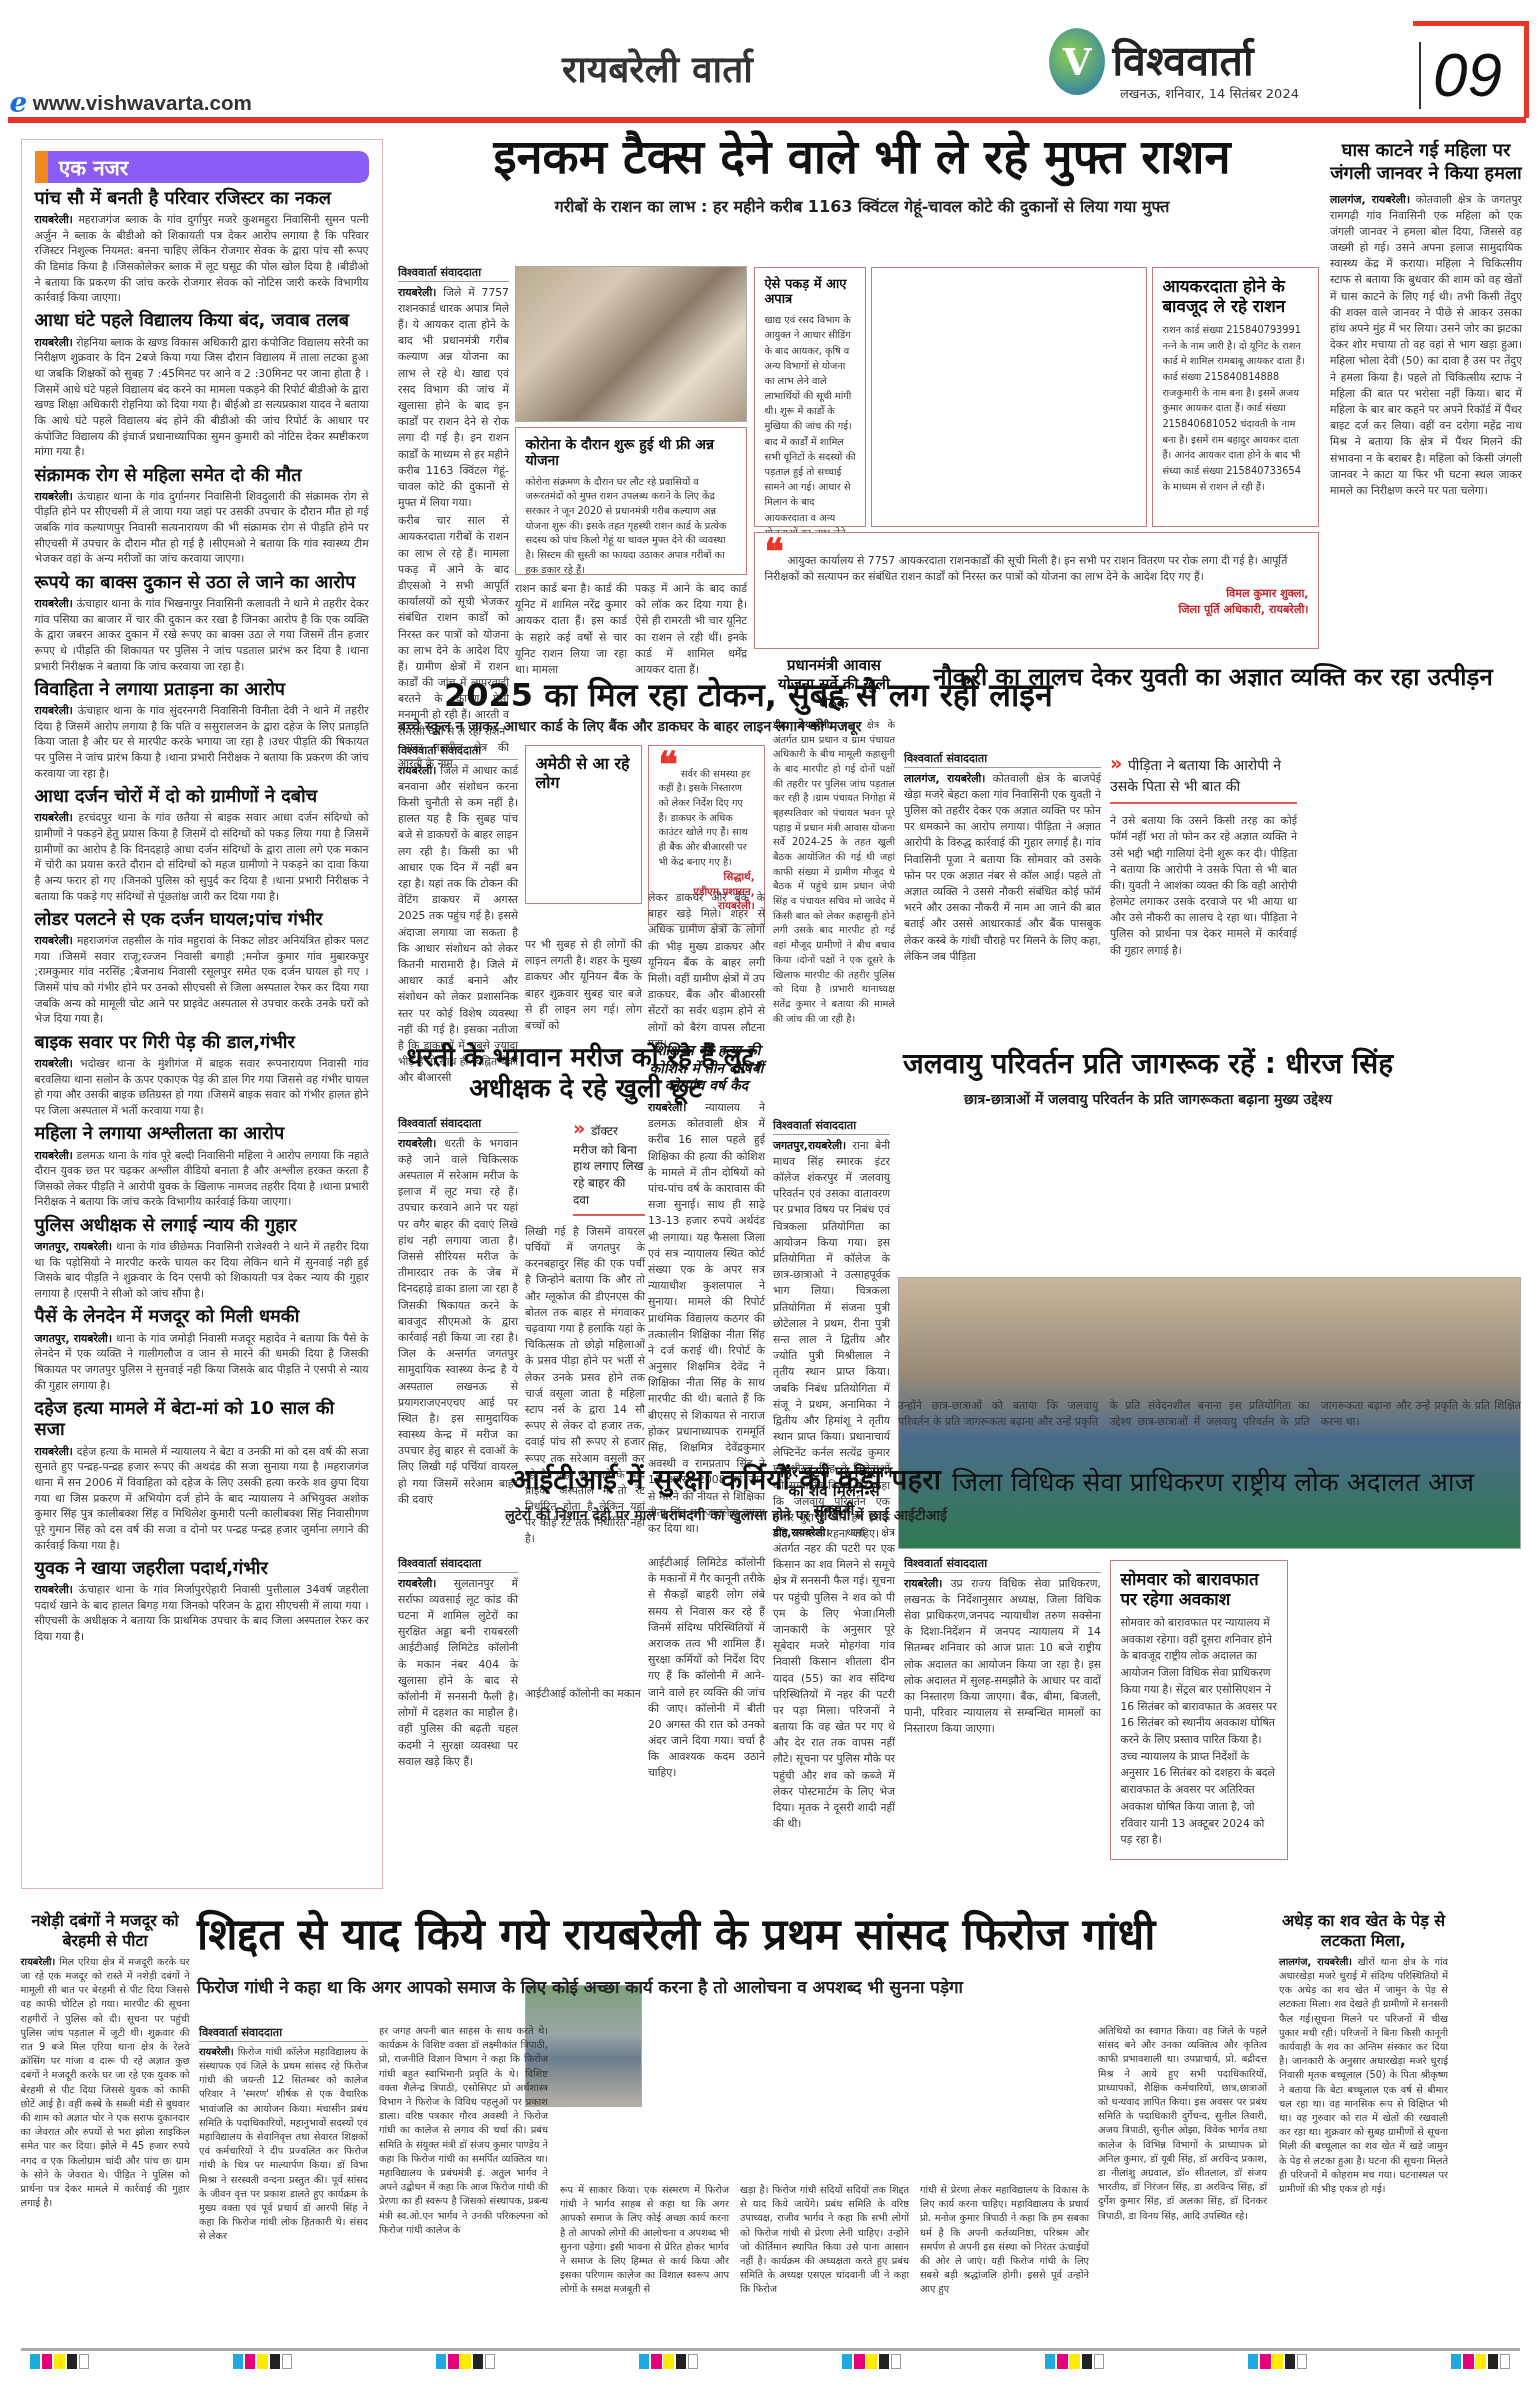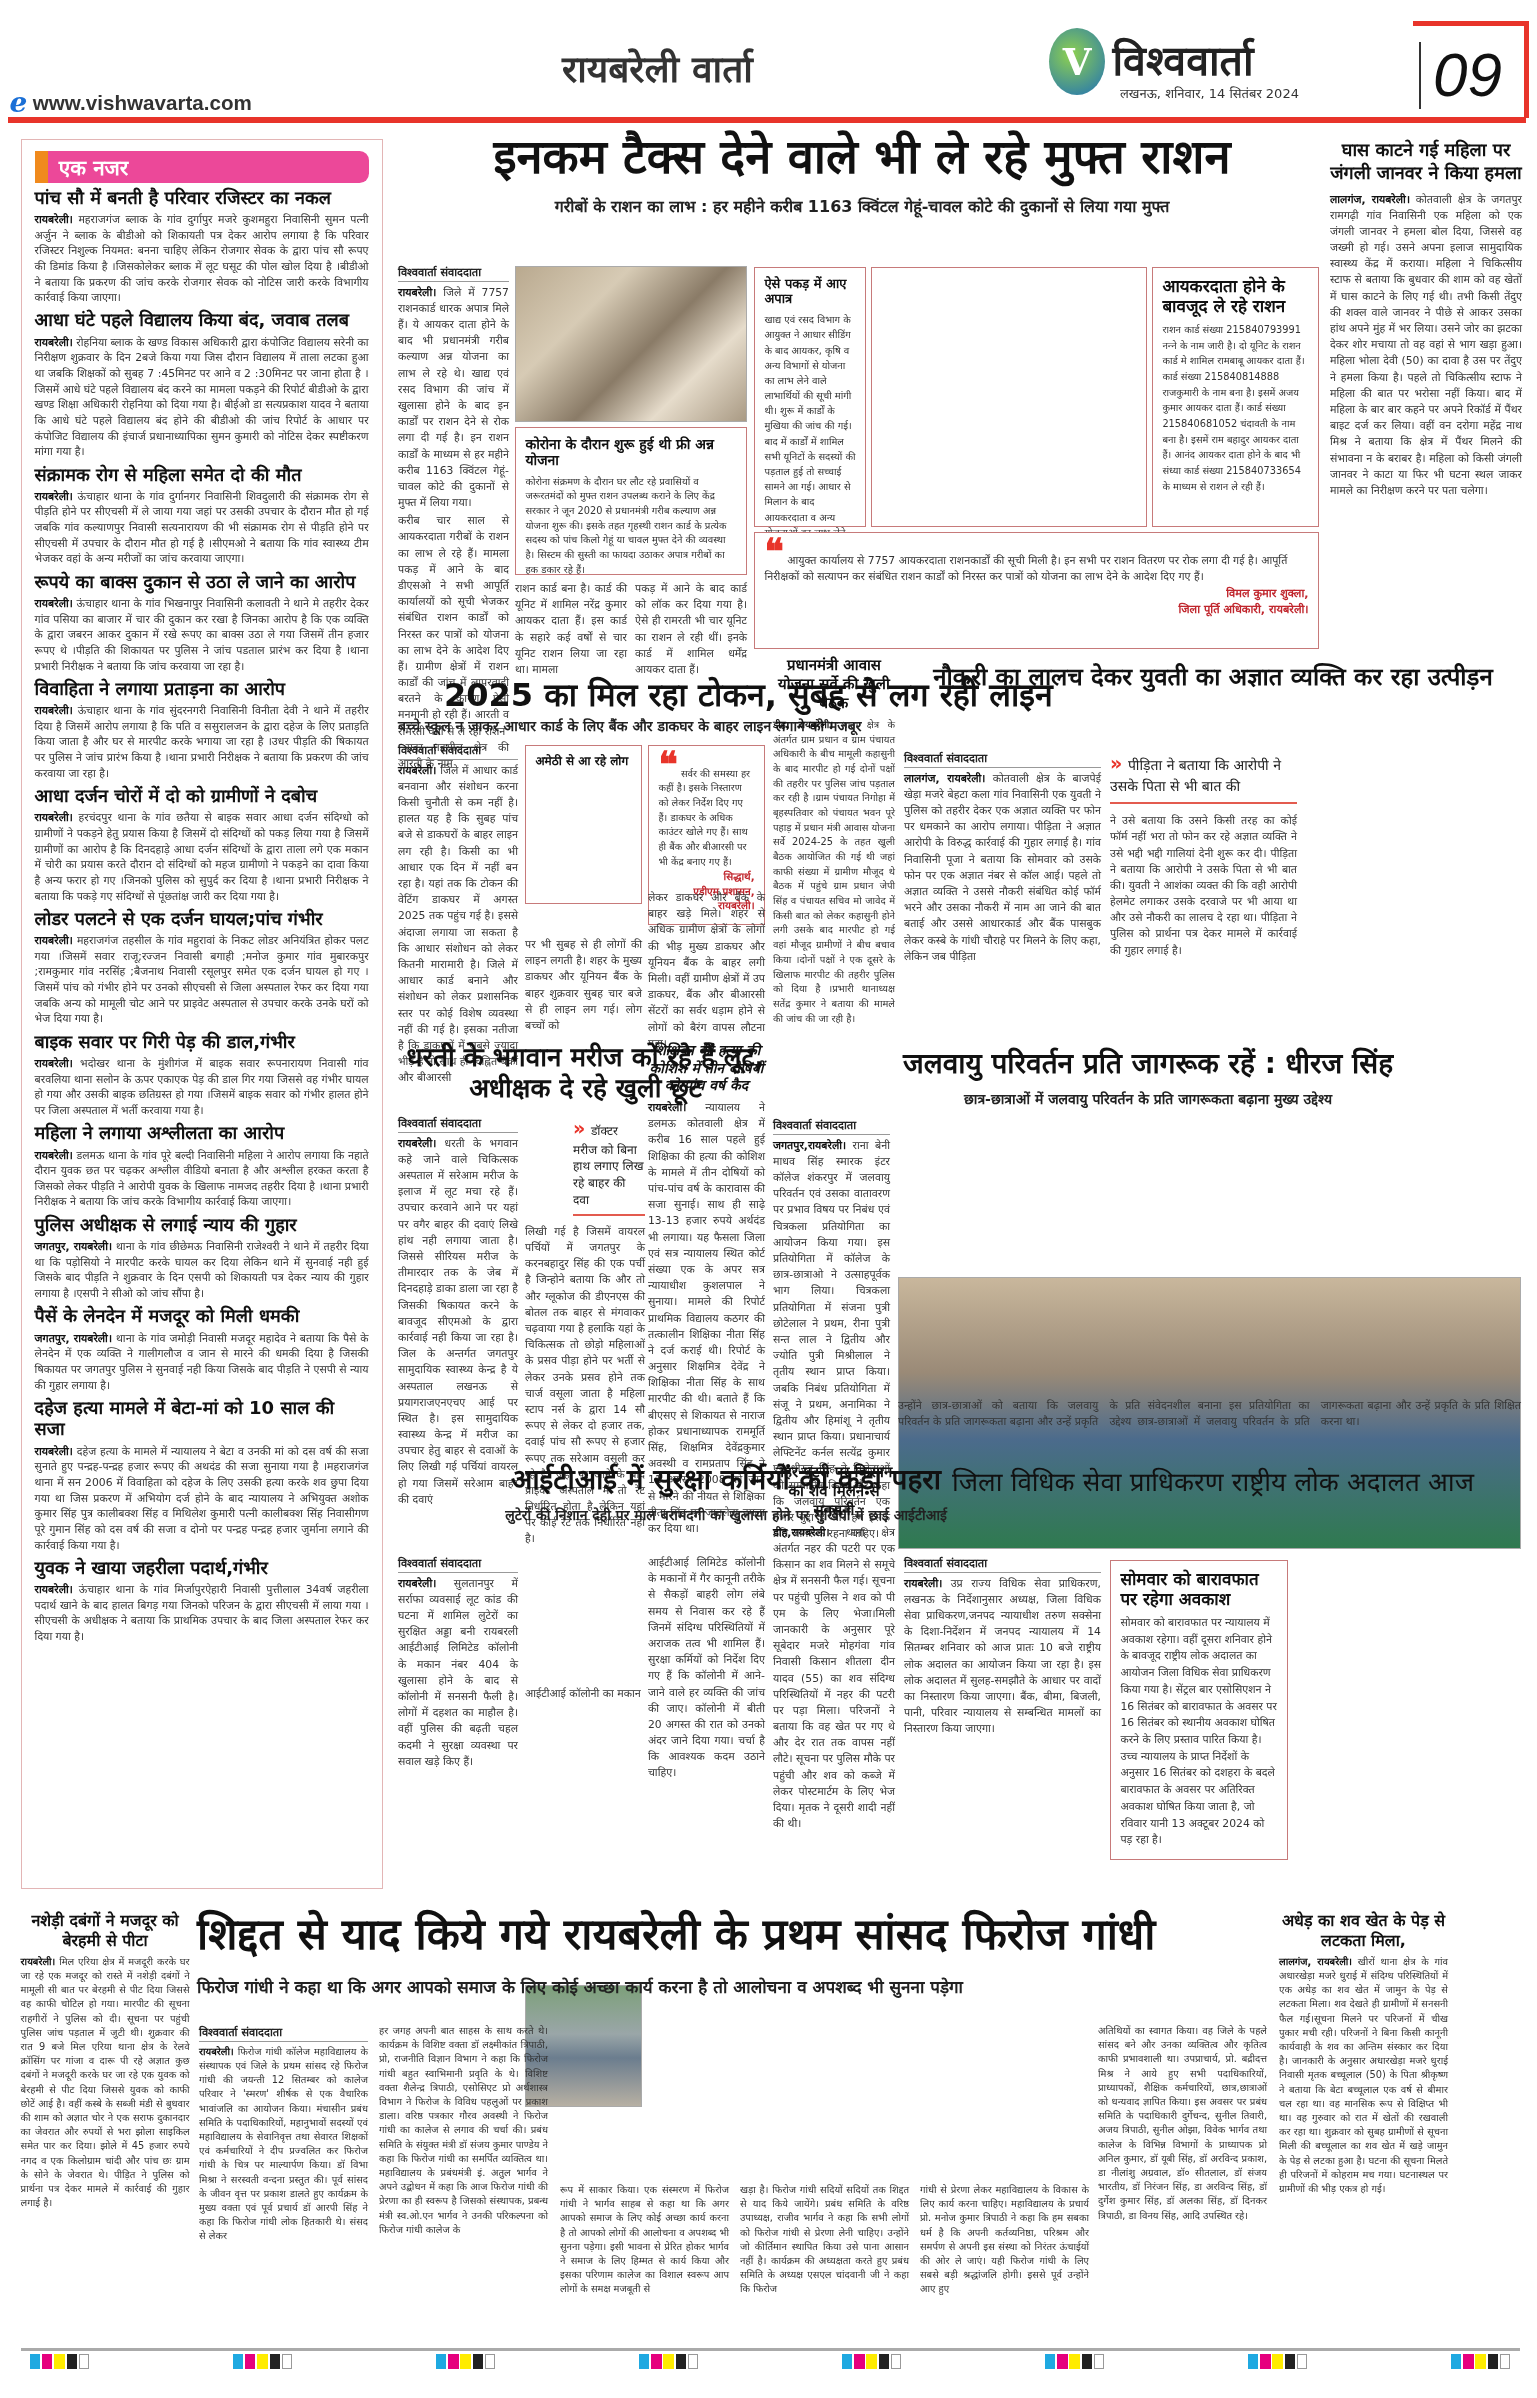--- a/index.html
+++ b/index.html
@@ -12,21 +12,21 @@
   .section-title { left: 562px; top: 42px; font-size: 37px; font-weight: bold; color: #333; }
   .logo { left: 1049px; top: 28px; display: flex; align-items: center; gap: 7.5px; }
   .logo-circle { width: 56px; height: 67px; border-radius: 50%; background: radial-gradient(circle at 40% 40%, #8fd14f, #1d6fb8); color: #fff; font-weight: bold; font-size: 37px; display: flex; align-items: center; justify-content: center; font-family: "DejaVu Serif", serif; }
   .logo-name { font-size: 41px; font-weight: bold; color: #222; line-height: 1; }
   .logo-date { left: 1120px; top: 84px; font-size: 13px; color: #333; }
   .page-box { left: 1413px; top: 20.6px; width: 116px; height: 97px; border-top: 5.6px solid #e8342a; border-right: 5.6px solid #e8342a; }
   .page-sep { left: 1419px; top: 42px; width: 1.9px; height: 67px; background: #333; }
   .page-num { left: 1433px; top: 39px; font-size: 62px; color: #111; font-family: "Liberation Sans", sans-serif; font-style: italic; }
 
   .col-left { left: 20.6px; top: 139px; width: 362px; height: 1750px; border: 0.9px solid #e3b5b5; padding: 11.2px 13px; overflow: hidden; }
-  .ek-nazar { background: #ec4899; color: #fff; font-size: 20.6px; font-weight: bold; padding: 1.9px 11.2px; border-left: 13px solid #f08a1d; border-radius: 0 9.4px 9.4px 0; margin-bottom: 3.7px; }
+  .ek-nazar { background: #8b5cf6; color: #fff; font-size: 20.6px; font-weight: bold; padding: 1.9px 11.2px; border-left: 13px solid #f08a1d; border-radius: 0 9.4px 9.4px 0; margin-bottom: 3.7px; }
   .brief h3 { font-size: 18px; font-weight: bold; color: #111; margin: 3.7px 0 3.7px; line-height: 1.2; }
   .brief p { font-size: 10.8px; line-height: 1.45; color: #333; margin-bottom: 3.7px; text-align: justify; }
   .brief p b { font-weight: bold; color: #111; }
 
   h1.main { font-size: 47px; font-weight: bold; color: #111; line-height: 1.1; white-space: nowrap; }
   .sub { font-size: 16px; color: #222; font-weight: bold; }
   .h2 { font-size: 26px; font-weight: bold; color: #111; line-height: 1.2; }
   .h3 { font-size: 19px; font-weight: bold; color: #111; line-height: 1.25; }
   .byline { font-size: 11.2px; font-weight: bold; color: #222; border-bottom: 0.9px solid #999; padding-bottom: 1.9px; margin-bottom: 2.8px; }
   .body { font-size: 10.8px; line-height: 1.5; color: #333; text-align: justify; }
@@ -171,21 +171,21 @@
 </div>
 
 <div class="abs h2" style="left:398px; top:676px; width:665px; font-size:32px;margin-left:46px;">2025 का मिल रहा टोकन, सुबह से लग रही लाइन</div>
 <div class="abs sub" style="left:398px; top:716px; width:665px; font-size:14px;">बच्चे स्कूल न जाकर आधार कार्ड के लिए बैंक और डाकघर के बाहर लाइन लगाने को मजबूर</div>
 
 <div class="abs" style="left:398px; top:742px; width:120px;">
   <div class="byline">विश्ववार्ता संवाददाता</div>
   <div class="body"><b>रायबरेली।</b> <span>जिले में आधार कार्ड बनवाना और संशोधन करना किसी चुनौती से कम नहीं है। हालत यह है कि सुबह पांच बजे से डाकघरों के बाहर लाइन लग रही है। किसी का भी आधार एक दिन में नहीं बन रहा है। यहां तक कि टोकन की वेटिंग डाकघर में अगस्त 2025 तक पहुंच गई है। इससे अंदाजा लगाया जा सकता है कि आधार संशोधन को लेकर कितनी मारामारी है। जिले में आधार कार्ड बनाने और संशोधन को लेकर प्रशासनिक स्तर पर कोई विशेष व्यवस्था नहीं की गई है। इसका नतीजा है कि डाकघरों में सबसे ज्यादा भीड़ है तो साथ ही चिह्नित बैंकों और बीआरसी</span></div>
 </div>
 <div class="abs box" style="left:525px; top:745px; width:117px; height:159px;">
-  <h4 style="font-size:12px;">अमेठी से आ रहे लोग</h4>
+  <h4 style="font-size:16px;">अमेठी से आ रहे लोग</h4>
 </div>
 <div class="abs body" style="left:525px; top:937px; width:117px;">पर भी सुबह से ही लोगों की लाइन लगती है। शहर के मुख्य डाकघर और यूनियन बैंक के बाहर शुक्रवार सुबह चार बजे से ही लाइन लग गई। लोग बच्चों को</div>
 <div class="abs box" style="left:648px; top:745px; width:117px; height:180px;">
   <p style="font-size:9.8px; line-height:1.5;"><span class="quote-mark">❝</span> <span>सर्वर की समस्या हर कहीं है। इसके निस्तारण को लेकर निर्देश दिए गए हैं। डाकघर के अधिक काउंटर खोले गए हैं। साथ ही बैंक और बीआरसी पर भी केंद्र बनाए गए हैं।</span></p>
   <div class="sig" style="font-size:10.3px;">सिद्धार्थ,</div>
   <div class="sig" style="font-size:10.3px;">एडीएम प्रशासन, रायबरेली।</div>
 </div>
 <div class="abs body" style="left:648px; top:890px; width:117px;">लेकर डाकघर और बैंक के बाहर खड़े मिले। शहर से अधिक ग्रामीण क्षेत्रों के लोगों की भीड़ मुख्य डाकघर और यूनियन बैंक के बाहर लगी मिली। वहीं ग्रामीण क्षेत्रों में उप डाकघर, बैंक और बीआरसी सेंटरों का सर्वर धड़ाम होने से लोगों को बैरंग वापस लौटना पड़ा।</div>
 
 <div class="abs" style="left:773px; top:656px; width:122px;">

